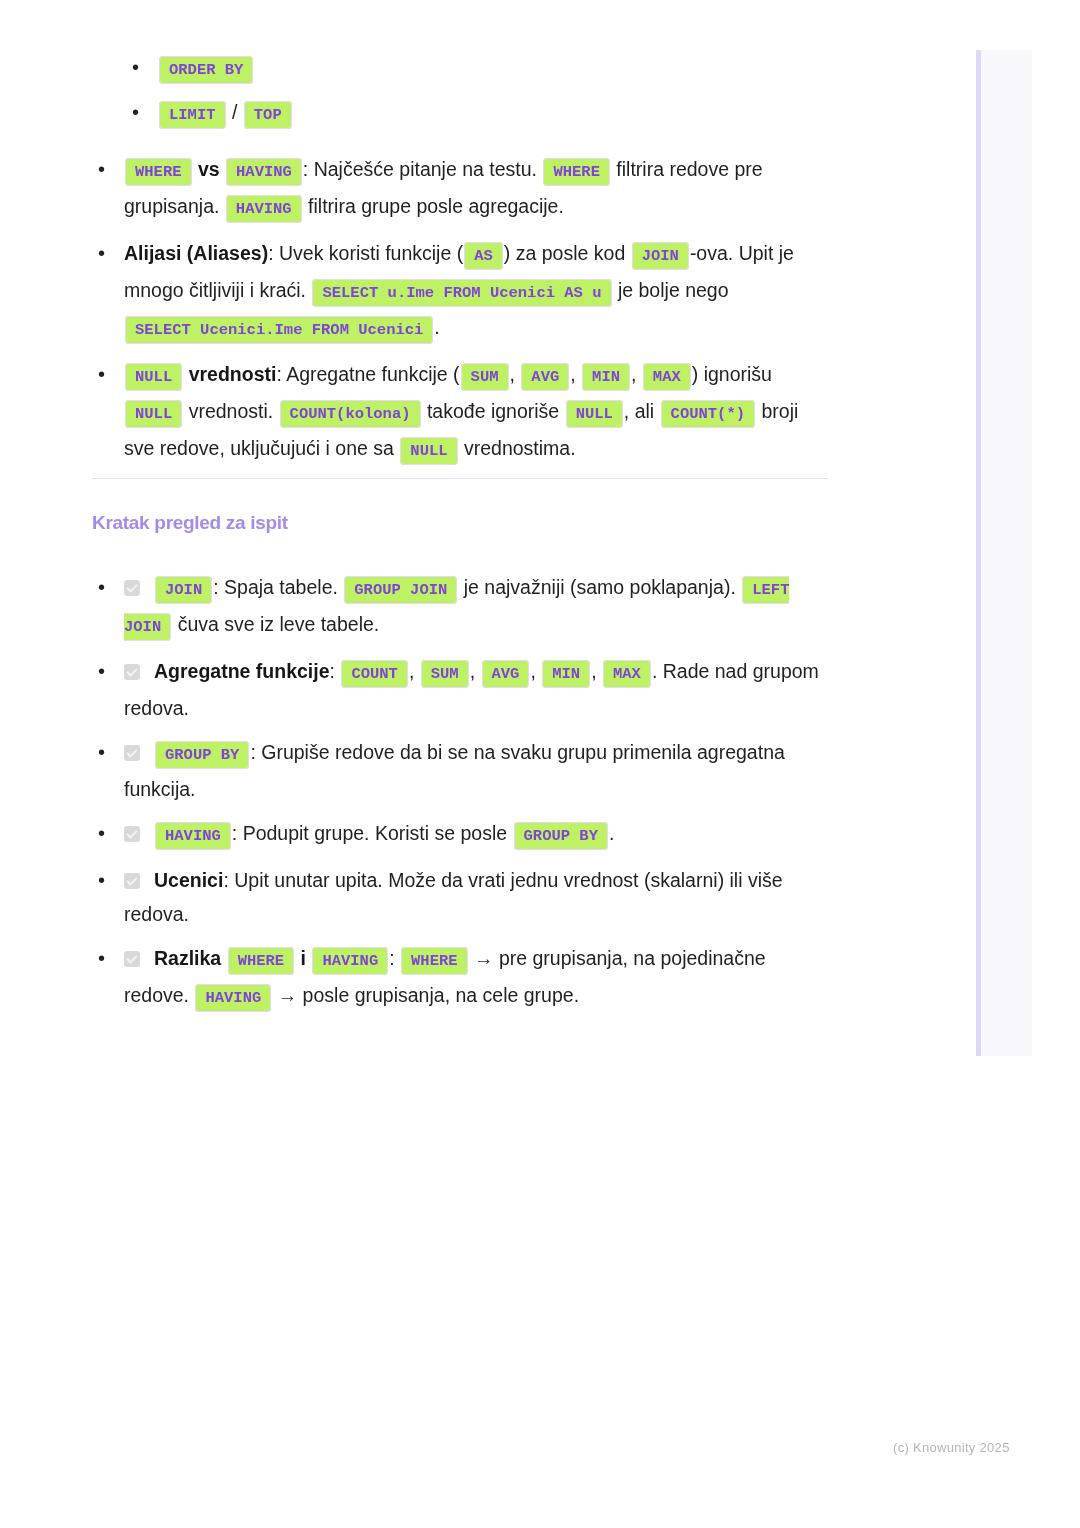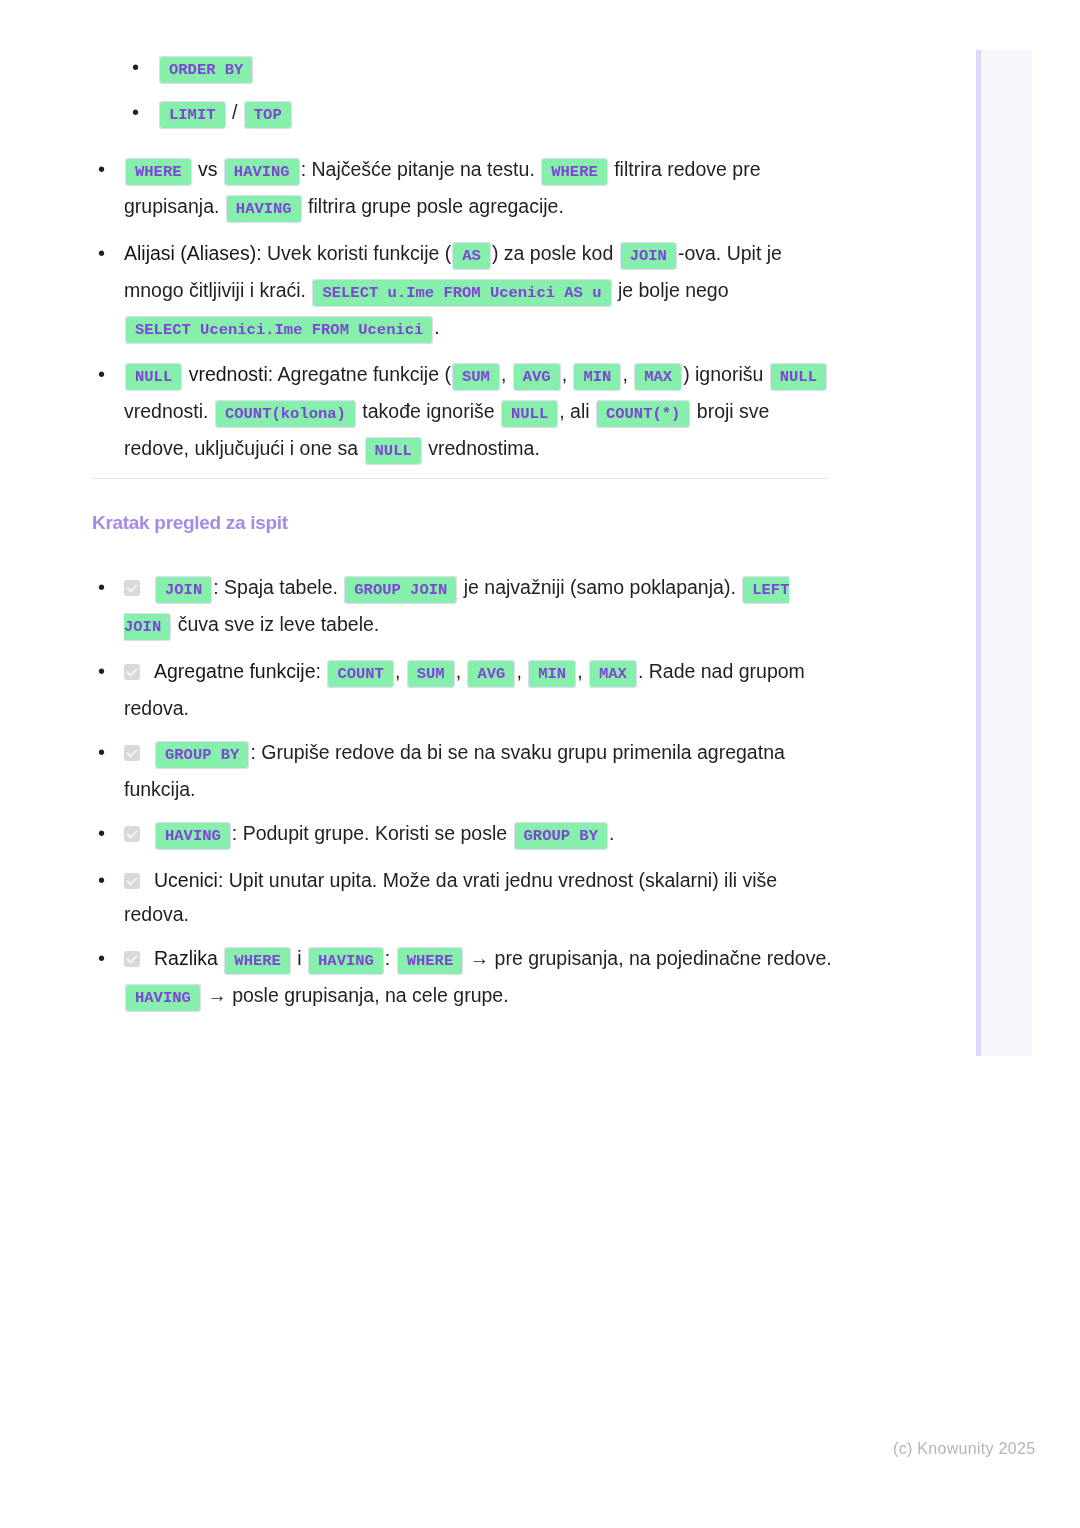--- a/index.html
+++ b/index.html
@@ -9,32 +9,32 @@
   .sidebar { position:absolute; left:976px; top:50px; width:56px; height:1006px;
              background:#f8f7fe; border-left:5px solid #dcd8f6; box-sizing:border-box; }
   ul { margin:0; padding:0; list-style:none; }
   li { position:relative; font-size:19.5px; line-height:34px; }
   li .bullet { position:absolute; left:-26px; top:0; font-size:20px; color:#1f1f24; }
   .sub { position:absolute; left:66px; top:50px; }
   .sub li { margin-bottom:11px; height:34px; }
   .main { position:absolute; left:32px; top:152px; width:710px; }
   .main > li { margin-bottom:10px; }
   code { font-family:"Liberation Mono", monospace; font-weight:bold; font-size:15.5px;
-         color:#7f45d6; background:#86efac; border:1px solid #e4daf7; border-radius:4px;
+         color:#7f45d6; background:#bef264; border:1px solid #e4daf7; border-radius:4px;
          padding:4px 9px; margin:0 1px; }
-  b { font-weight:normal; color:#17171b; }
+  b { font-weight:bold; color:#17171b; }
   hr { position:absolute; left:0; top:478px; width:736px; margin:0; border:0; border-top:1.5px solid #e4e4e8; }
   h2 { position:absolute; left:0; top:512px; margin:0; font-size:19px; font-weight:bold; color:#a48be8; letter-spacing:-0.3px; }
   .review { position:absolute; left:32px; top:570px; width:710px; }
   .review > li { margin-bottom:10px; }
   .check { display:inline-block; width:16px; height:16px; background:#d9d9d9; border-radius:3px;
            vertical-align:-2px; margin-right:14px; position:relative; }
   .check:after { content:""; position:absolute; left:5px; top:2px; width:4px; height:8px;
                  border:solid #f3f3f3; border-width:0 2px 2px 0; transform:rotate(45deg); }
-  .footer { position:absolute; left:893px; top:1440px; font-size:16px; color:#b5b5b8; letter-spacing:0.3px; }
+  .footer { position:absolute; left:893px; top:1440px; font-size:13px; color:#b5b5b8; letter-spacing:0.3px; }
 </style>
 </head>
 <body>
 
 <div class="content">
 
   <ul class="sub">
     <li><span class="bullet">•</span><code>ORDER BY</code></li>
     <li><span class="bullet">•</span><code>LIMIT</code><span> / </span><code>TOP</code></li>
   </ul>

